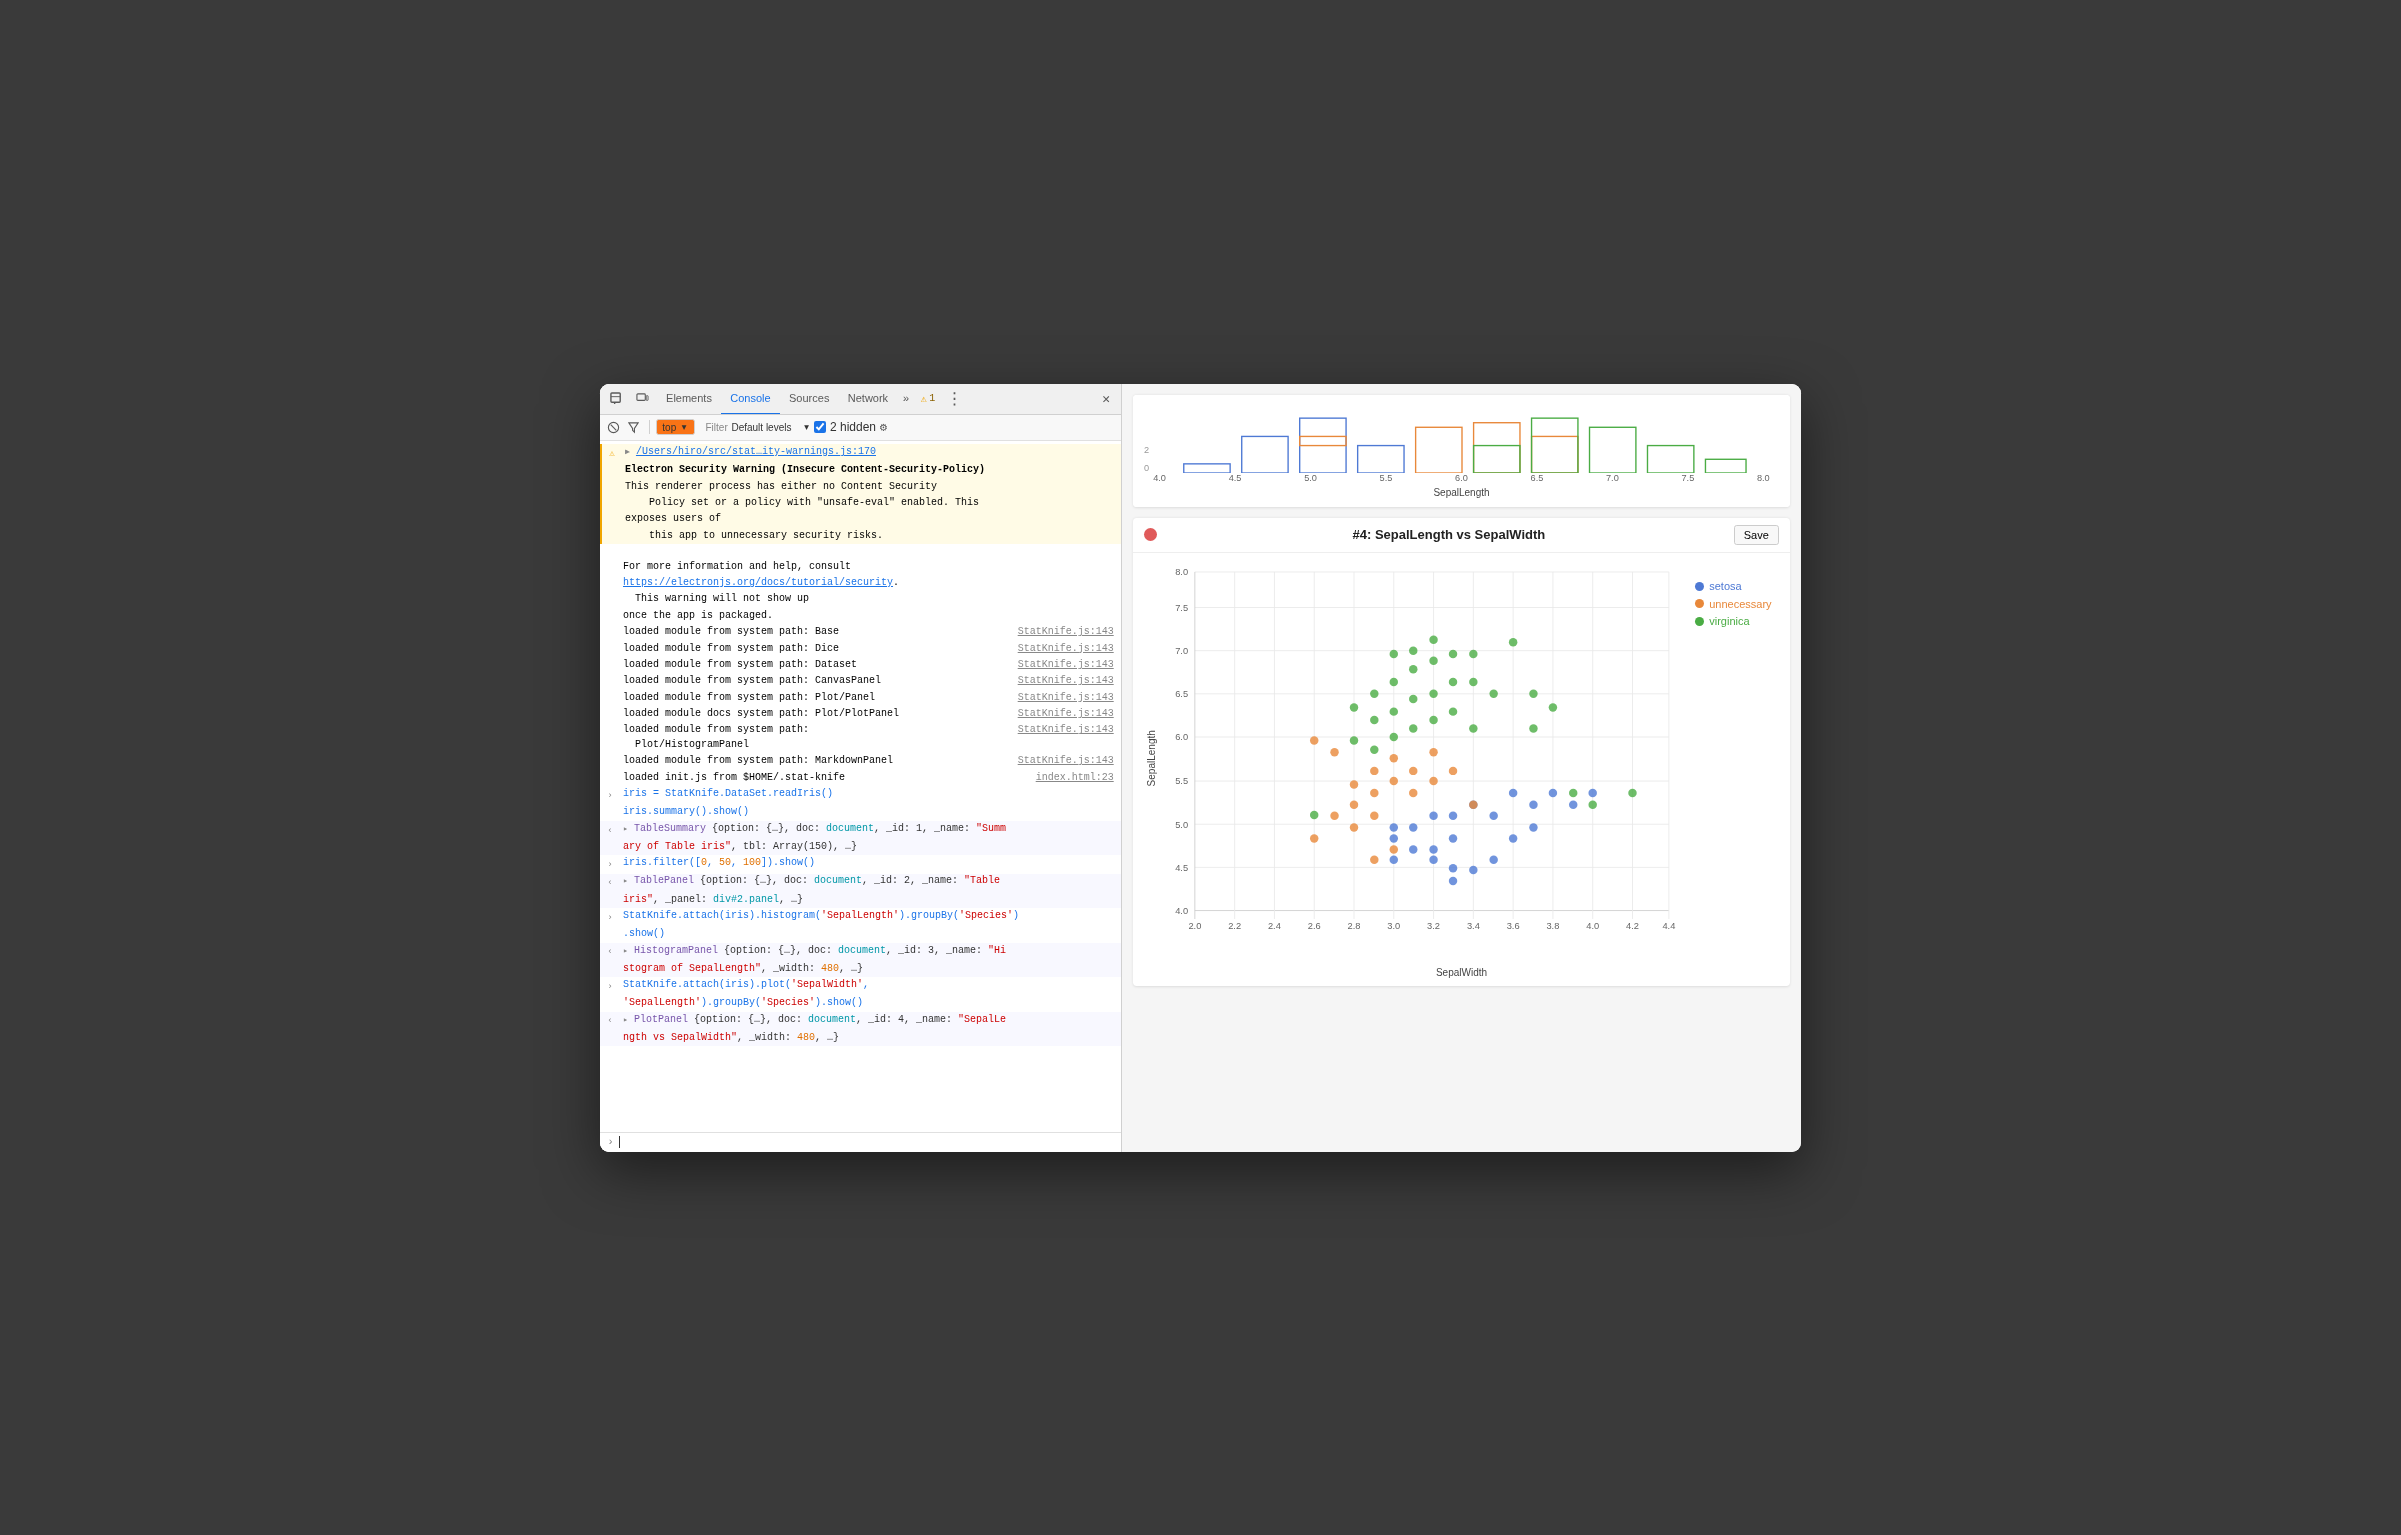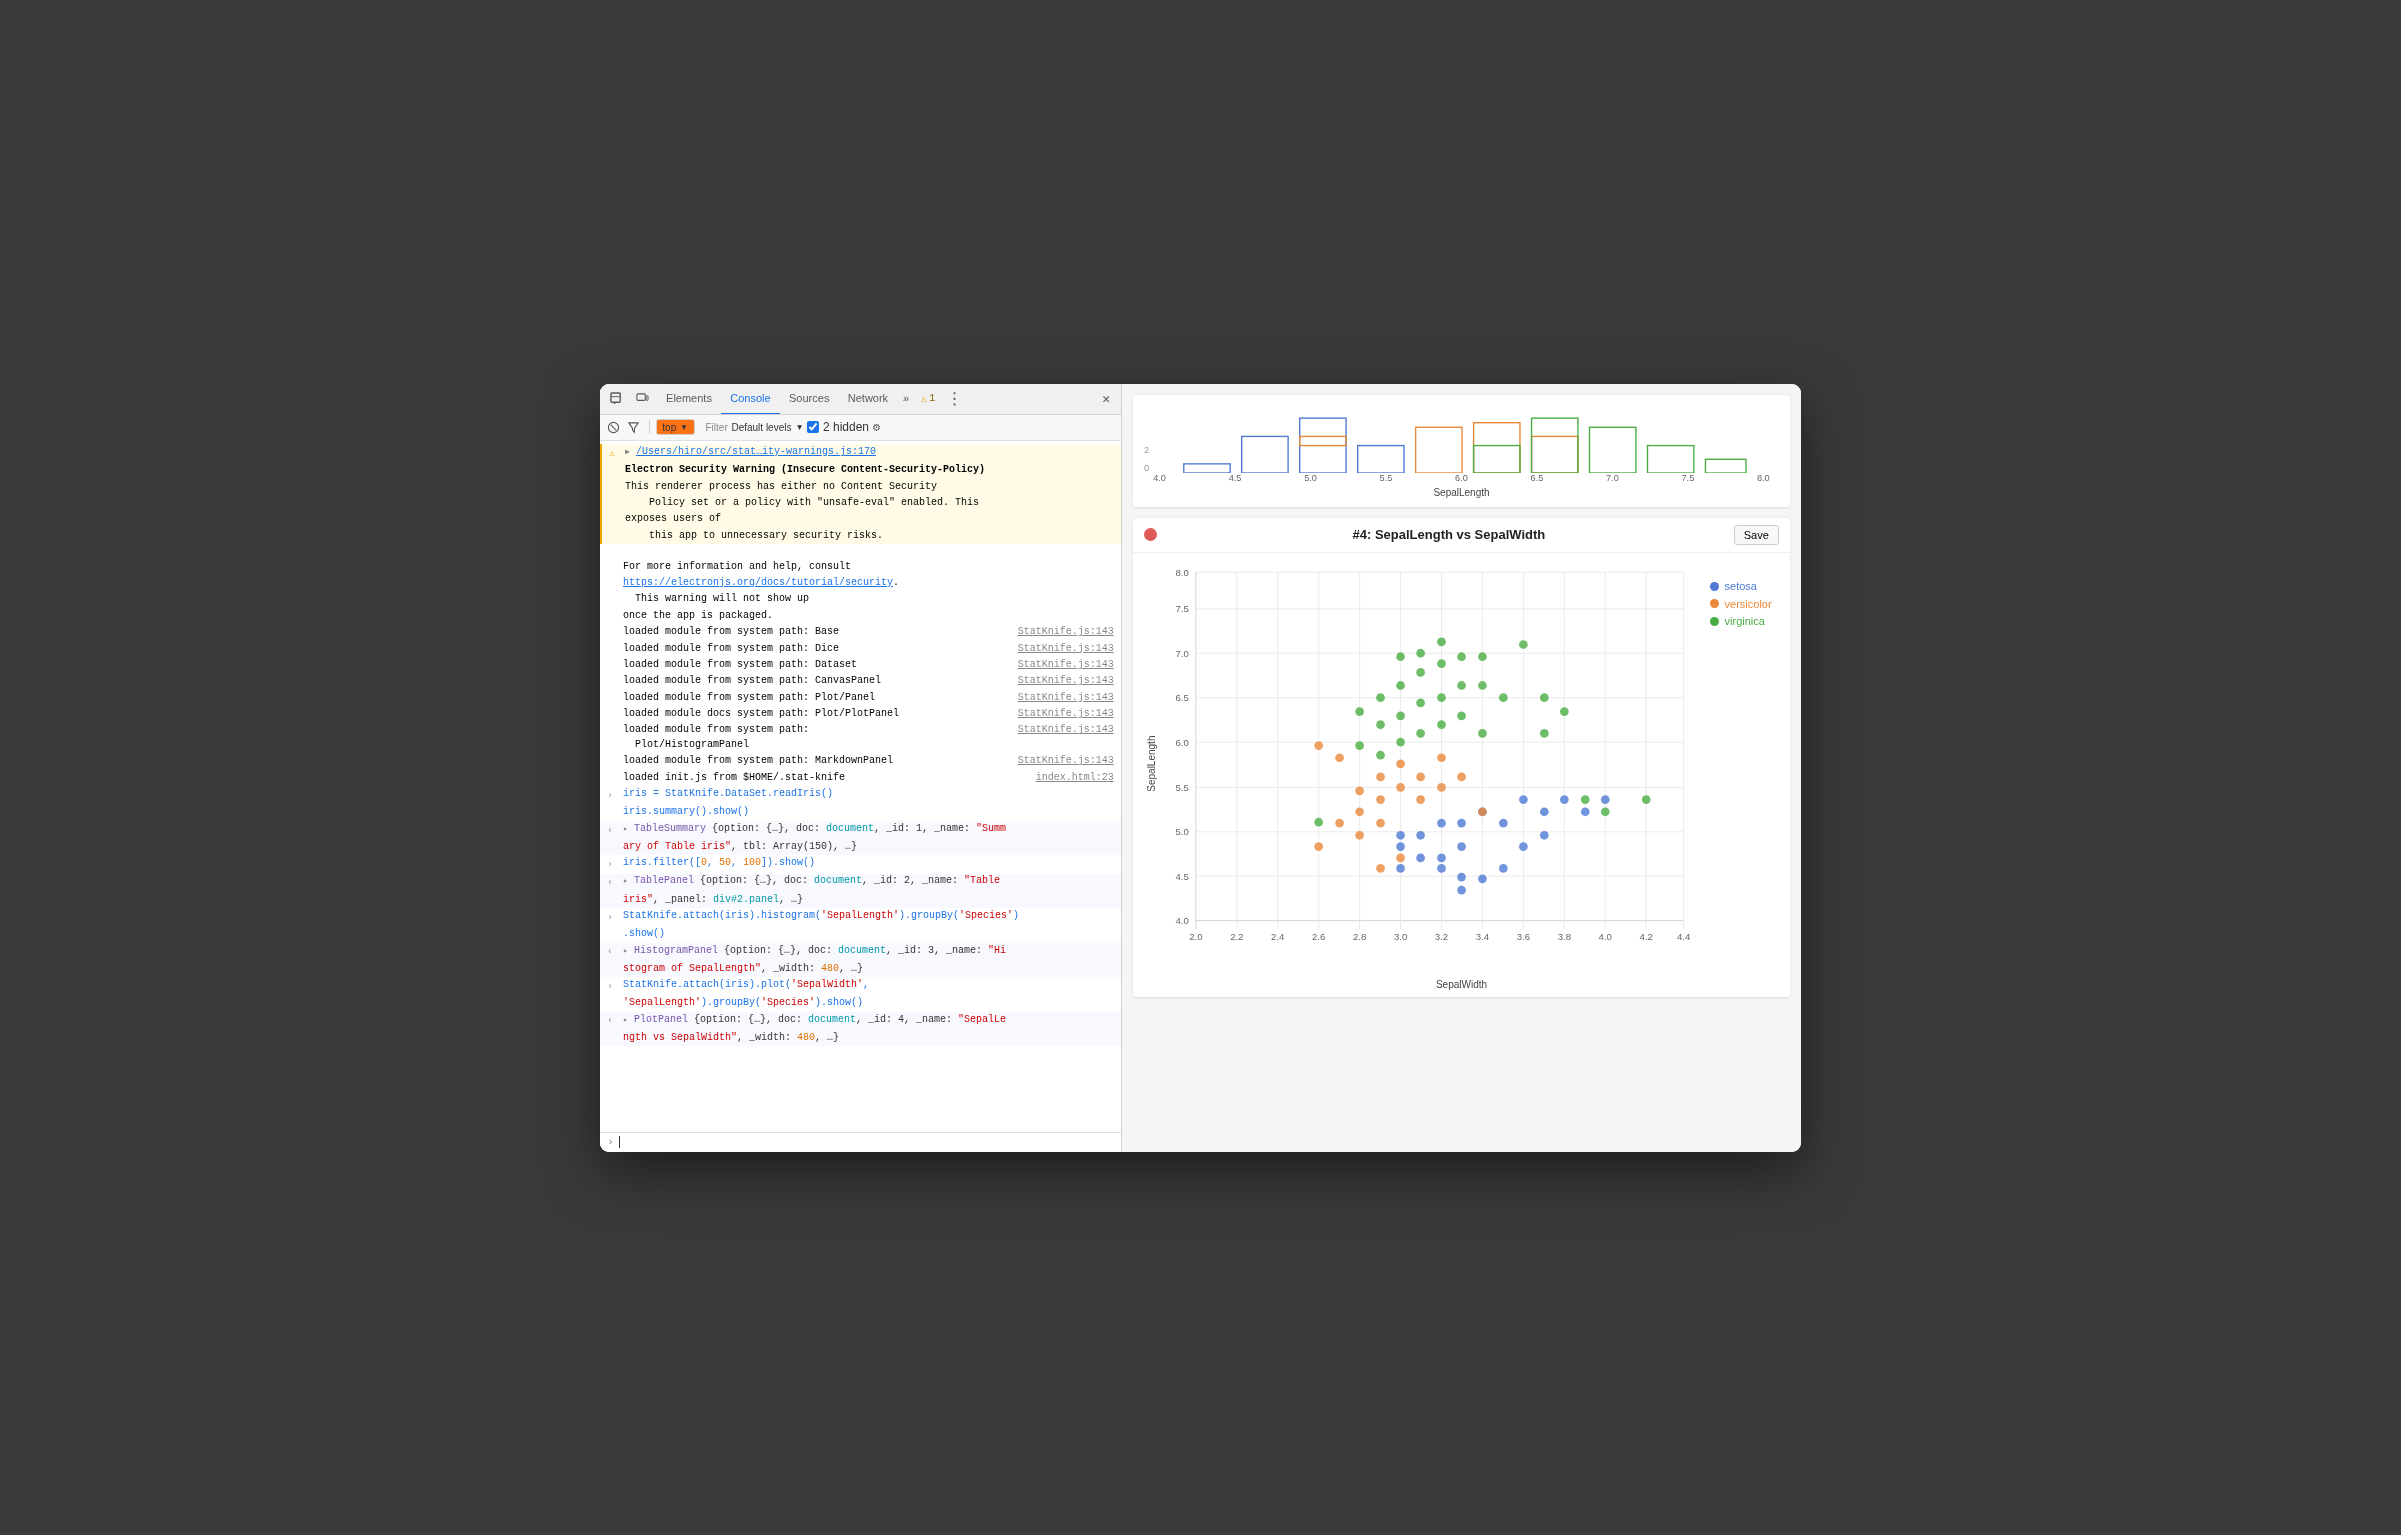--- a/index.html
+++ b/index.html
@@ -156,21 +156,21 @@
     }
     .filter-label {
       font-size: 10px;
       color: #888;
       margin-left: 7.3px;
       font-family: -apple-system, sans-serif;
     }
     .filter-dropdown {
       display: flex;
       align-items: center;
-      gap: 4px;
+      gap: 11px;
       font-size: 10px;
       color: #333;
       font-family: -apple-system, sans-serif;
       cursor: pointer;
     }
     .filter-checkbox {
       width: 12px;
       height: 12px;
       accent-color: #1a73e8;
     }
@@ -812,21 +812,21 @@
             </svg>
           </div>
 
           <div class="legend">
             <div class="legend-item">
               <div class="legend-dot" style="background:#4e79d4;"></div>
               <span style="color:#4e79d4;">setosa</span>
             </div>
             <div class="legend-item">
               <div class="legend-dot" style="background:#e8883a;"></div>
-              <span style="color:#e8883a;">versicolor</span>
+              <span style="color:#e8883a;">unnecessary</span>
             </div>
             <div class="legend-item">
               <div class="legend-dot" style="background:#4aac44;"></div>
               <span style="color:#4aac44;">virginica</span>
             </div>
           </div>
         </div>
         <div style="text-align:center;padding:3.7px 0 7.3px;font-size:10px;color:#444;font-family:-apple-system,sans-serif;">SepalWidth</div>
       </div>
     </div>

